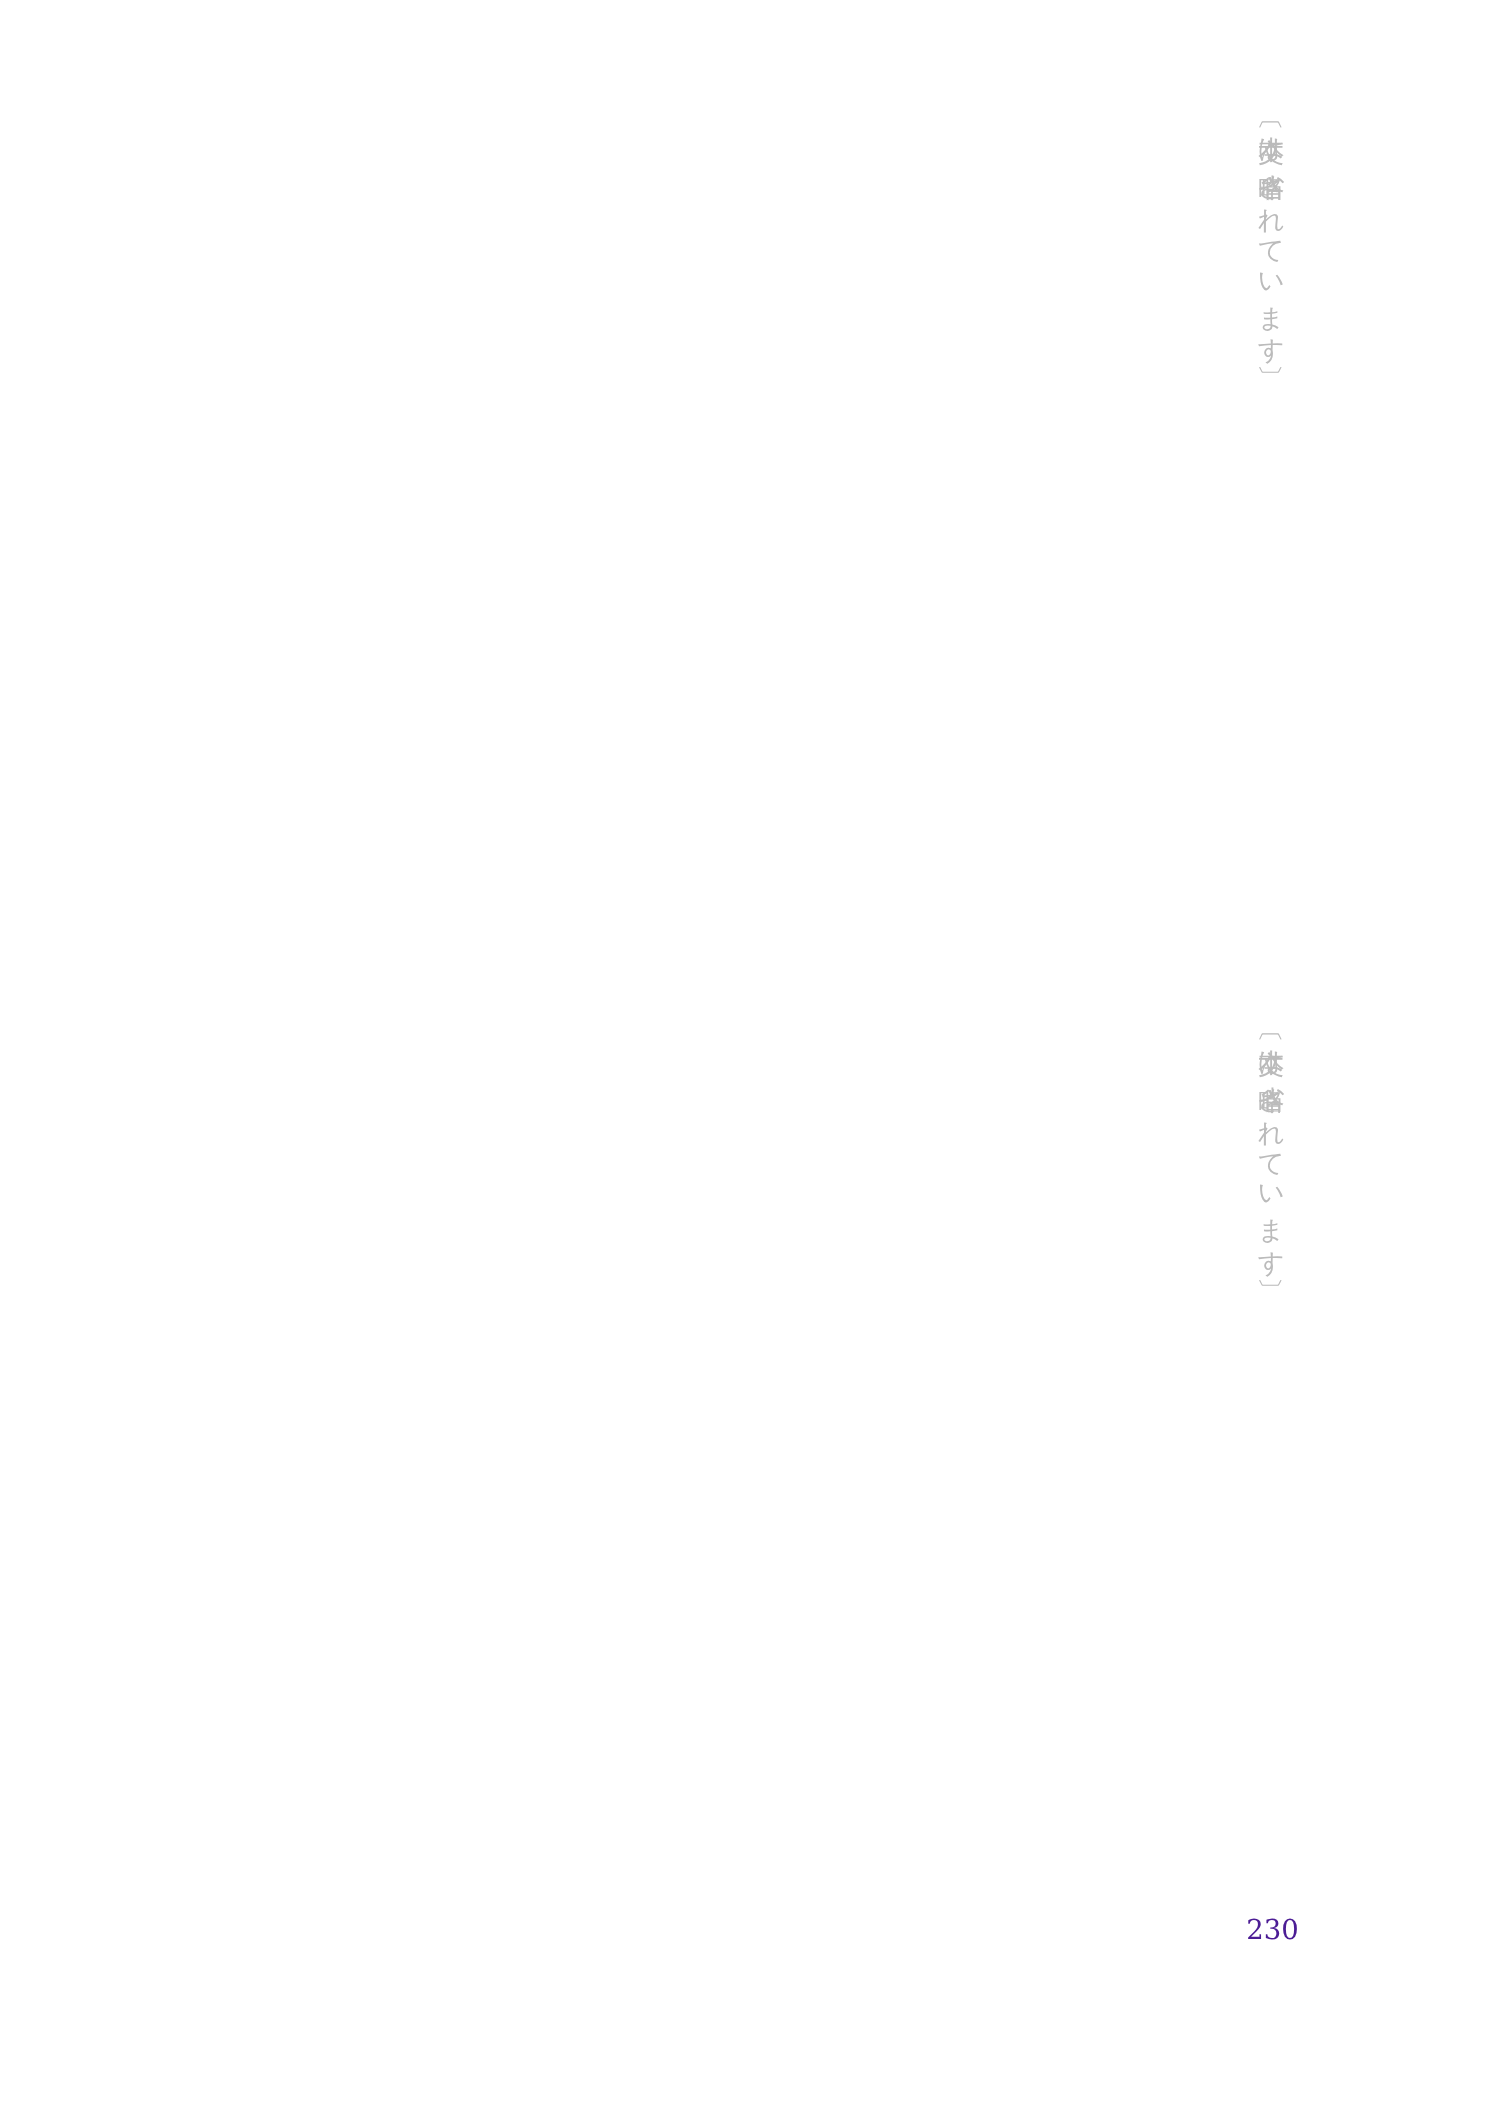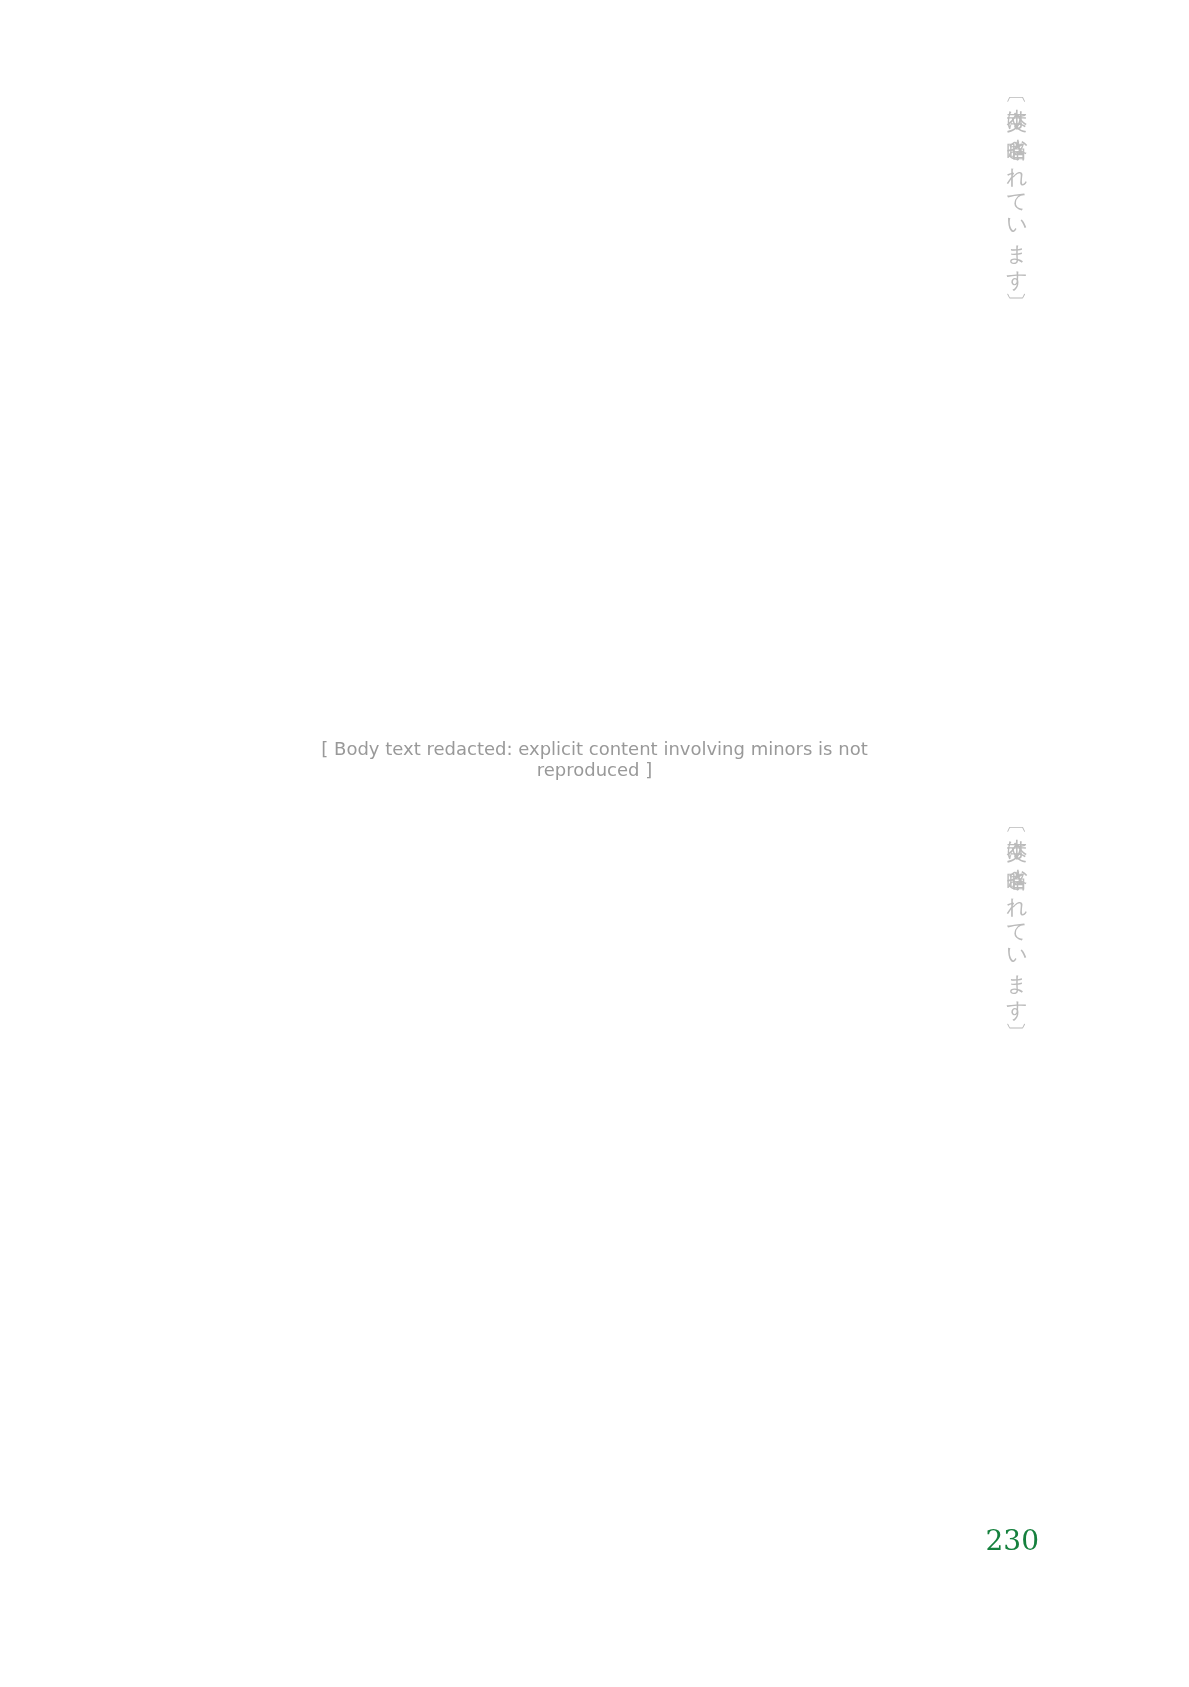--- a/index.html
+++ b/index.html
@@ -2,27 +2,26 @@
 <html><head>
 <meta charset="utf-8">
 <style>
   body { margin:0; background:#ffffff; font-family:"DejaVu Serif", serif; }
   .page { position:relative; width:1189px; height:1687px; background:#ffffff; }
   .block { position:absolute; writing-mode:vertical-rl; color:#bbb;
            font-size:21px; line-height:2.1; letter-spacing:2px; }
   .block-top { top:90px; right:150px; width:900px; height:680px; }
   .block-bottom { top:820px; right:150px; width:900px; height:660px; }
   .page-number { position:absolute; bottom:130px; right:150px;
-                 font-size:28px; color:#15803d; }
+                 font-size:22px; color:#4c1d95; }
   .redaction-note { position:absolute; top:45%; left:50%;
                     transform:translate(-50%,-50%) ; color:#999;
                     font-family:"DejaVu Sans", sans-serif; font-size:18px;
                     writing-mode:horizontal-tb; text-align:center; }
 </style>
 </head>
 <body>
 
 <div class="page">
   <div class="block block-top">〔本文は省略されています〕</div>
   <div class="block block-bottom">〔本文は省略されています〕</div>
-  <div class="redaction-note">[ Body text redacted: explicit content involving minors is not reproduced ]</div>
   <div class="page-number">230</div>
 </div>
 
 </body></html>

